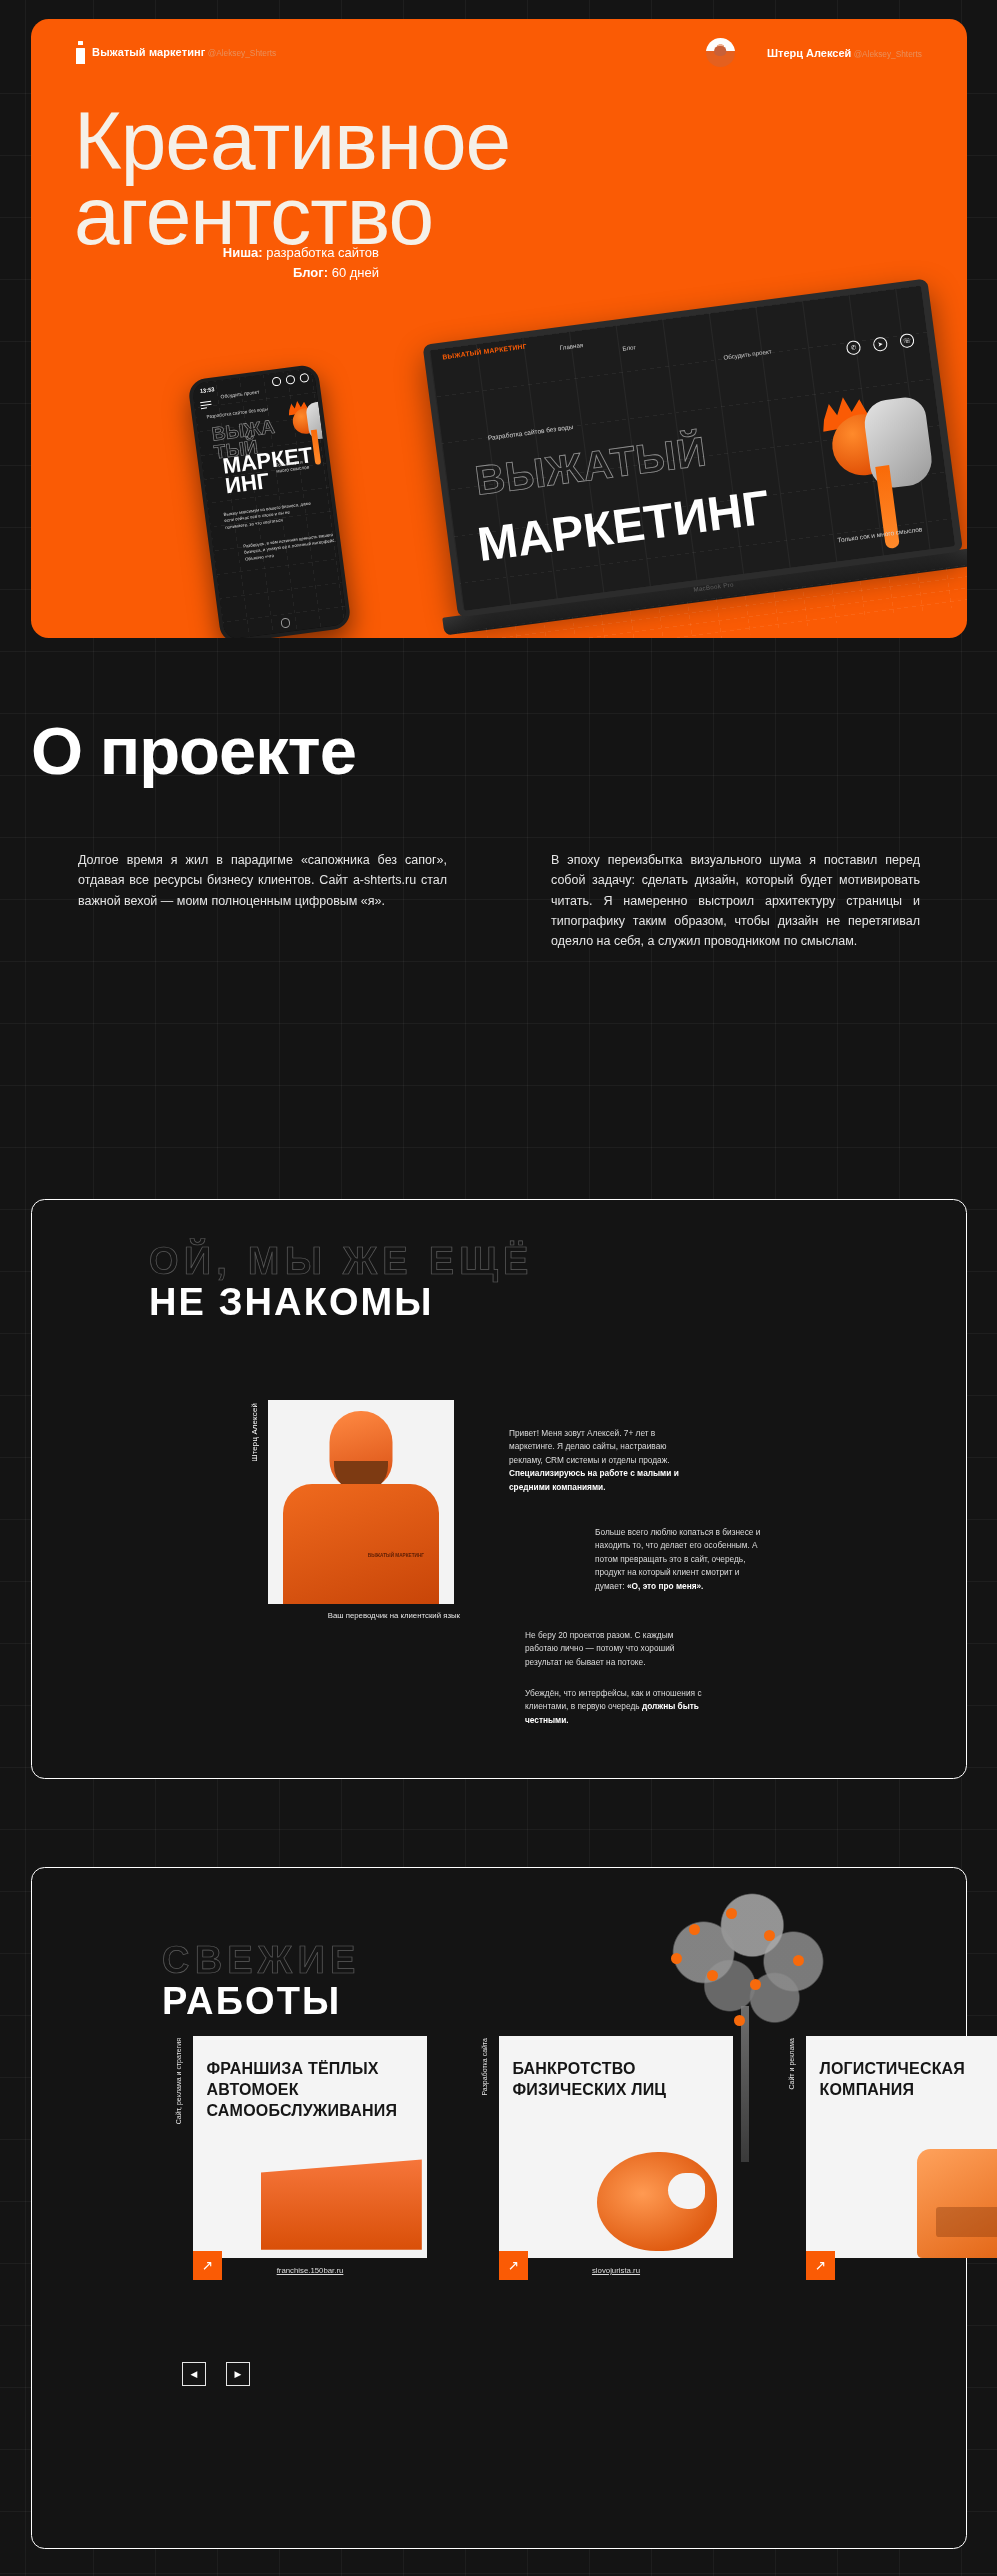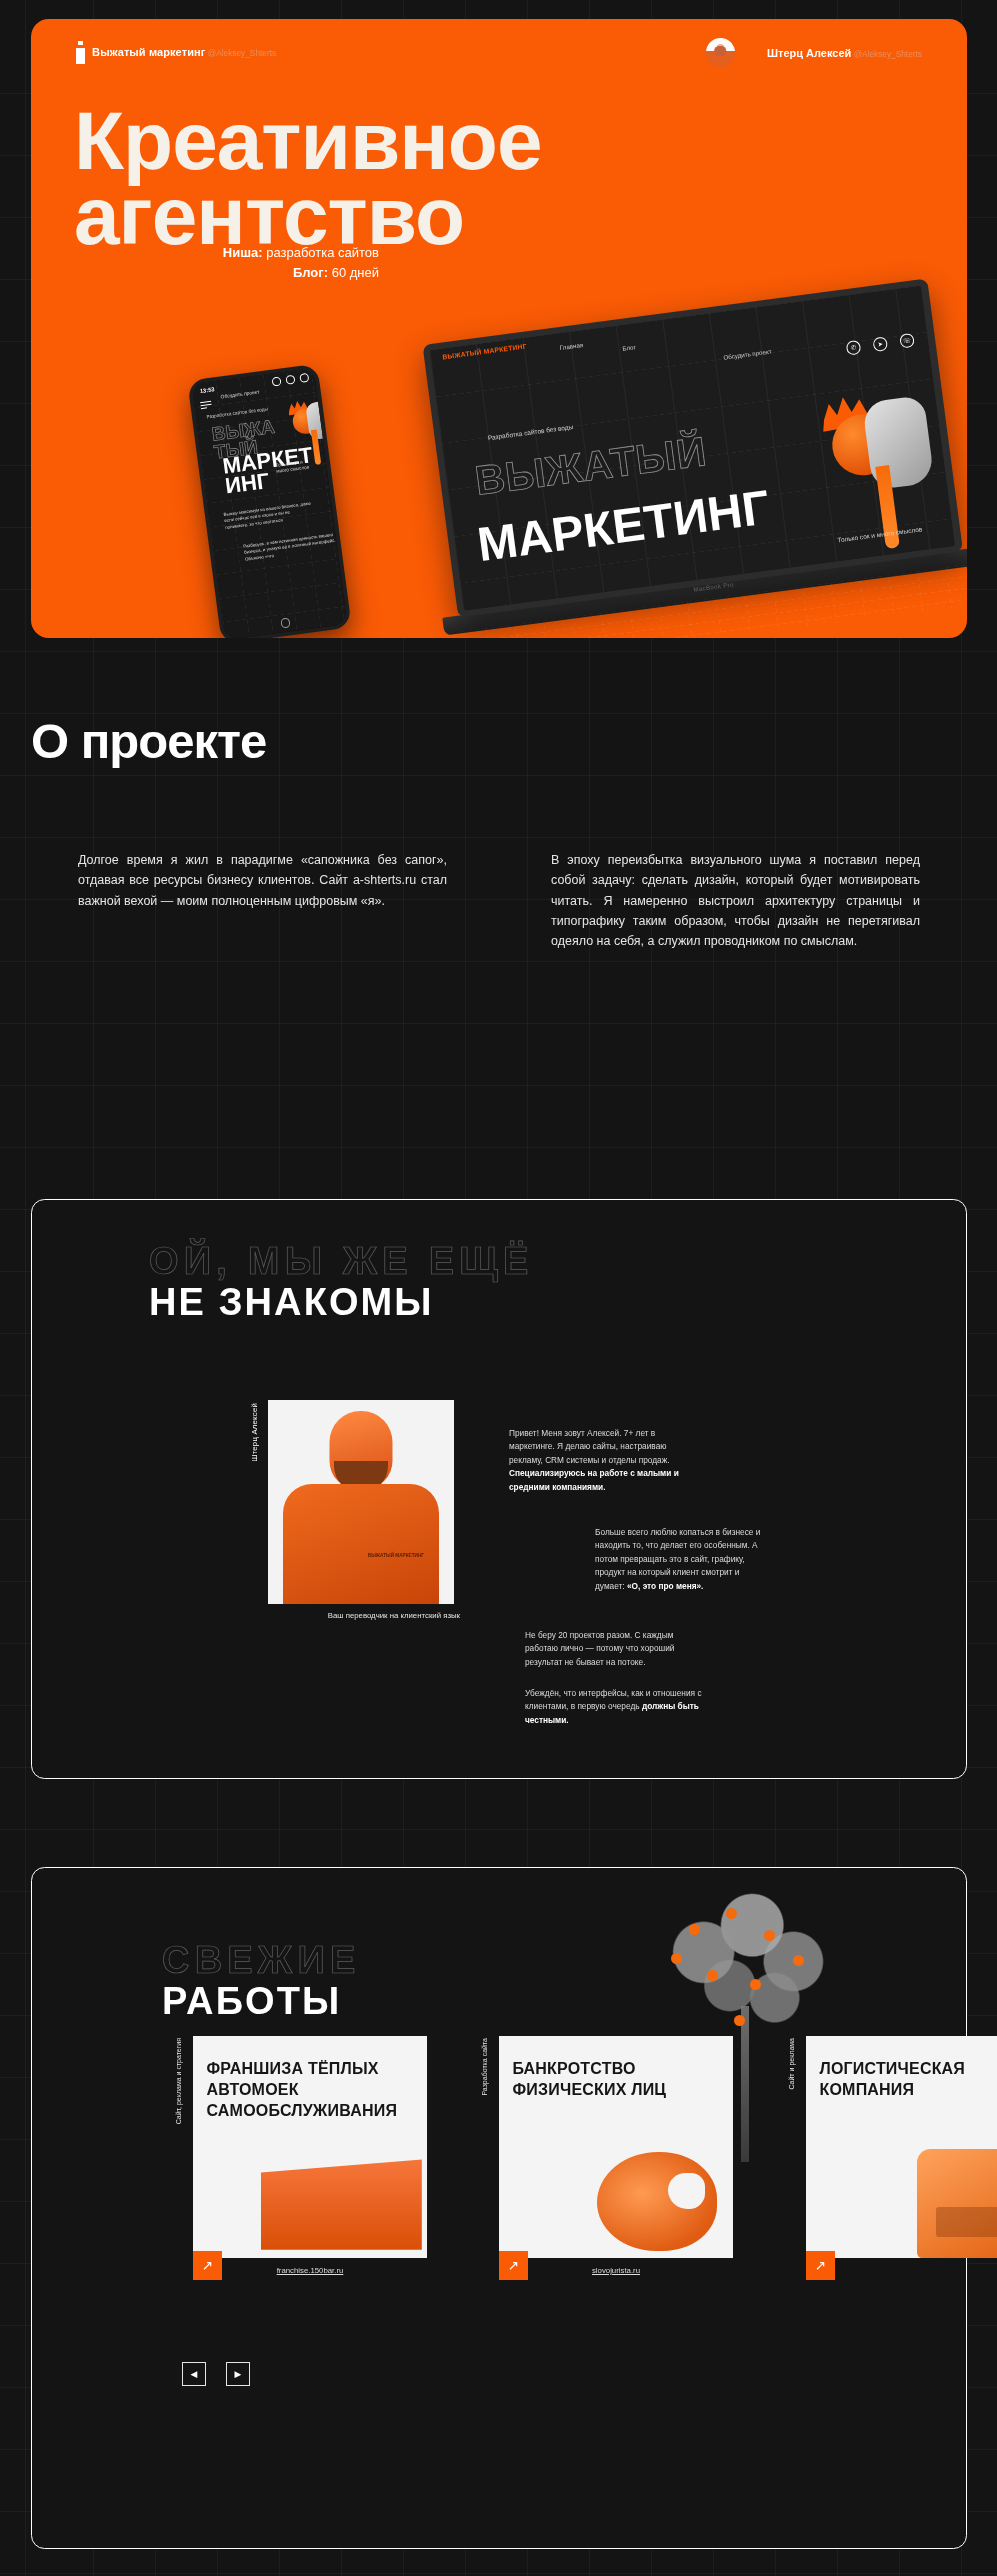--- a/index.html
+++ b/index.html
@@ -50,21 +50,21 @@
     transform:translateX(-50%); border-radius:45% 45% 40% 40%;
     background:#c86038;
   }
   .profile-text{ line-height:1.1;padding-left:24px; }
   .profile-name{ font-size:11px; font-weight:700; }
   .profile-handle{ font-size:8.3px; color:#e8905c; margin-top:1px; }
 
   
   .hero-title{
     position:absolute; left:43px; top:84px; width:852px;
-    font-size:82px; font-weight:700; letter-spacing:-1px;
+    font-size:82px; font-weight:400; letter-spacing:-1px;
     color:#f5f0e8; line-height:.92;
   }
   .hero-title .l1{ display:block; }
   .hero-title .l2{ display:block; text-align:left; }
   .hero-meta{
     position:absolute; left:78px; top:224px; width:270px;
     text-align:right; line-height:1.55; z-index:5;
   }
   .hero-meta div{ font-size:13px; color:#fff; font-weight:400; }
   .hero-meta b{ font-weight:700; }
@@ -162,21 +162,21 @@
   }
   .ph-solid{ position:absolute; left:20px; top:76px; font-size:22px; font-weight:800; line-height:.92; color:#fff;}
   .ph-small{ position:absolute; right:9.4px; top:89px; width:41px; font-size:4.7px; color:#d0d0d0; line-height:1.3;}
   .ph-body{ position:absolute; left:14.6px; top:131px; width:88px; font-size:4.4px; color:#ddd; line-height:1.45;}
   .ph-body2{ position:absolute; left:30px; top:165px; width:94px; font-size:4.4px; color:#ddd; line-height:1.45;}
   .ph-home{ position:absolute; left:50%; bottom:4.2px; transform:translateX(-50%); width:9.4px; height:9.4px; border:0.8px solid #9a9a9a; border-radius:50%;}
 
   
   .about{ position:absolute; left:0; top:717px; width:998px; }
   .about h2{
-    position:absolute; left:31px; top:0; font-size:49px; font-weight:800;
+    position:absolute; left:31px; top:0; font-size:67px; font-weight:800;
     letter-spacing:-1px; color:#fff; line-height:1;
   }
   .about-cols{
     position:absolute; left:78px; top:133px; width:842px;
     display:flex; gap:104px;
   }
   .about-col{ width:369px; font-size:12.5px; line-height:1.62; color:#e6e6e6; text-align:justify; font-weight:300;}
 
   
   .card-panel{
@@ -430,21 +430,21 @@
       <span class="head"></span>
         <span class="beard"></span>
         <span class="body"></span>
       <span class="hoodlogo">ВЫЖАТЫЙ МАРКЕТИНГ</span>
     </div>
     <div class="portrait-cap">Ваш переводчик на клиентский язык</div>
   </div>
 </section>
 
 <p class="bio" id="bio1"><span>Привет! Меня зовут Алексей. 7+ лет в маркетинге. Я делаю сайты, настраиваю рекламу, CRM системы и отделы продаж. </span><b>Специализируюсь на работе с малыми и средними компаниями.</b></p>
-<p class="bio" id="bio2"><span>Больше всего люблю копаться в бизнесе и находить то, что делает его особенным. А потом превращать это в сайт, графику, продукт на который клиент смотрит и думает: </span><b>«О, это про меня».</b></p>
+<p class="bio" id="bio2"><span>Больше всего люблю копаться в бизнесе и находить то, что делает его особенным. А потом превращать это в сайт, очередь, продукт на который клиент смотрит и думает: </span><b>«О, это про меня».</b></p>
 <p class="bio" id="bio3"><span>Не беру 20 проектов разом. С каждым работаю лично — потому что хороший результат не бывает на потоке.</span><b></b></p>
 <p class="bio" id="bio4"><span>Убеждён, что интерфейсы, как и отношения с клиентами, в первую очередь </span><b>должны быть честными.</b></p>
 
 <section class="card-panel" id="panel-works">
   <div class="hdr" id="hdr-works">
     <div class="ghost">СВЕЖИЕ</div>
     <div class="solid">РАБОТЫ</div>
   </div>
 </section>
 

